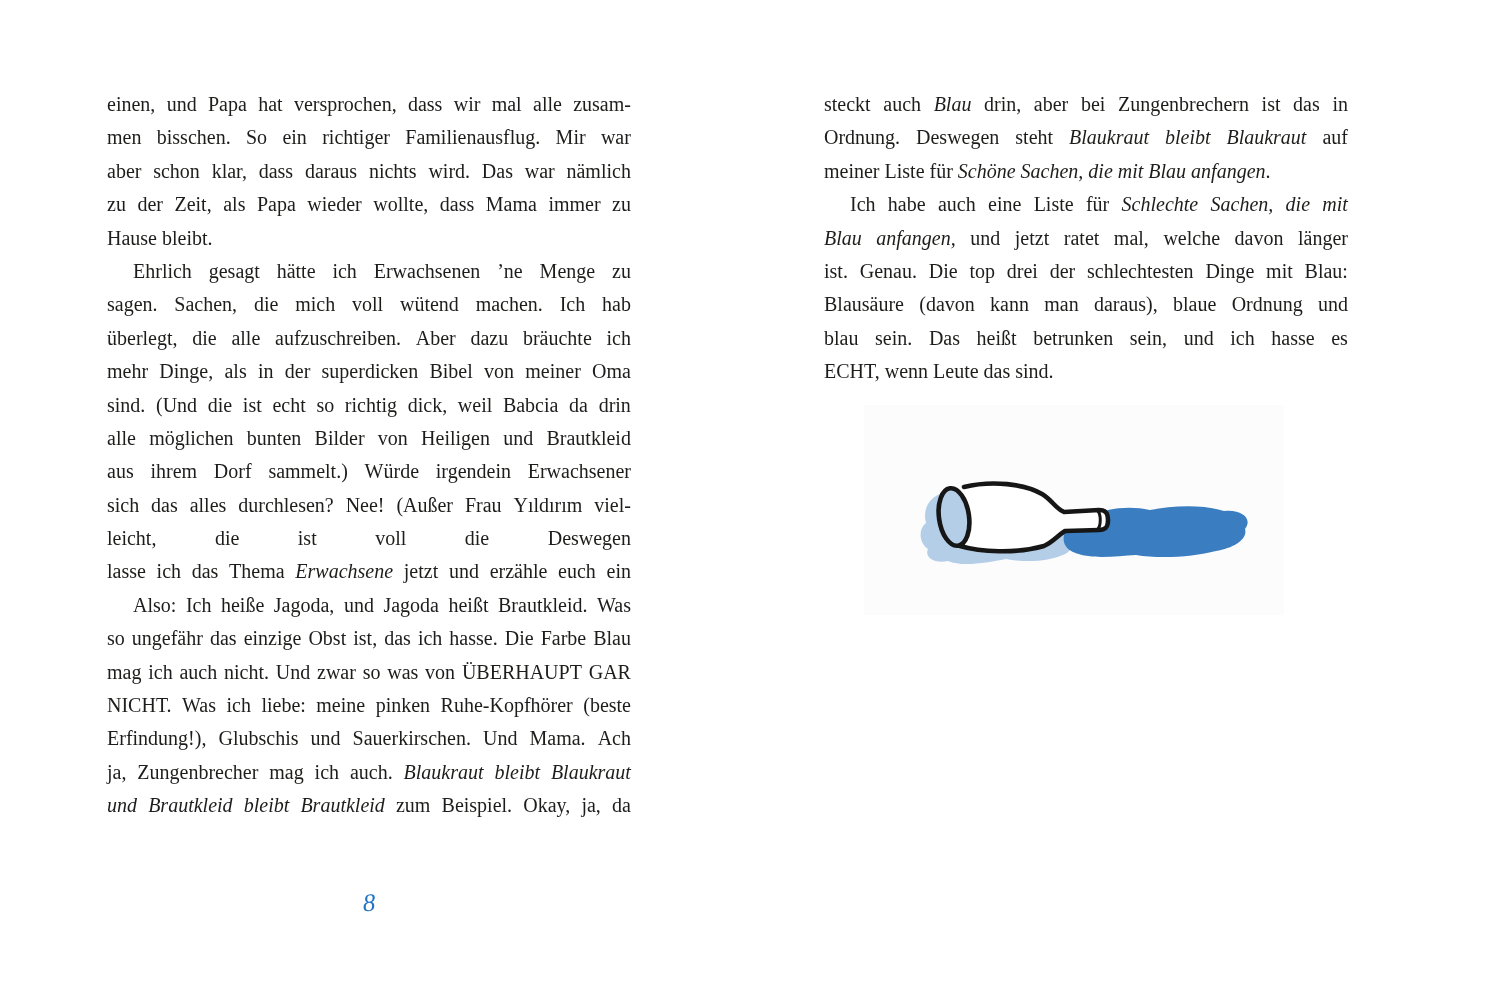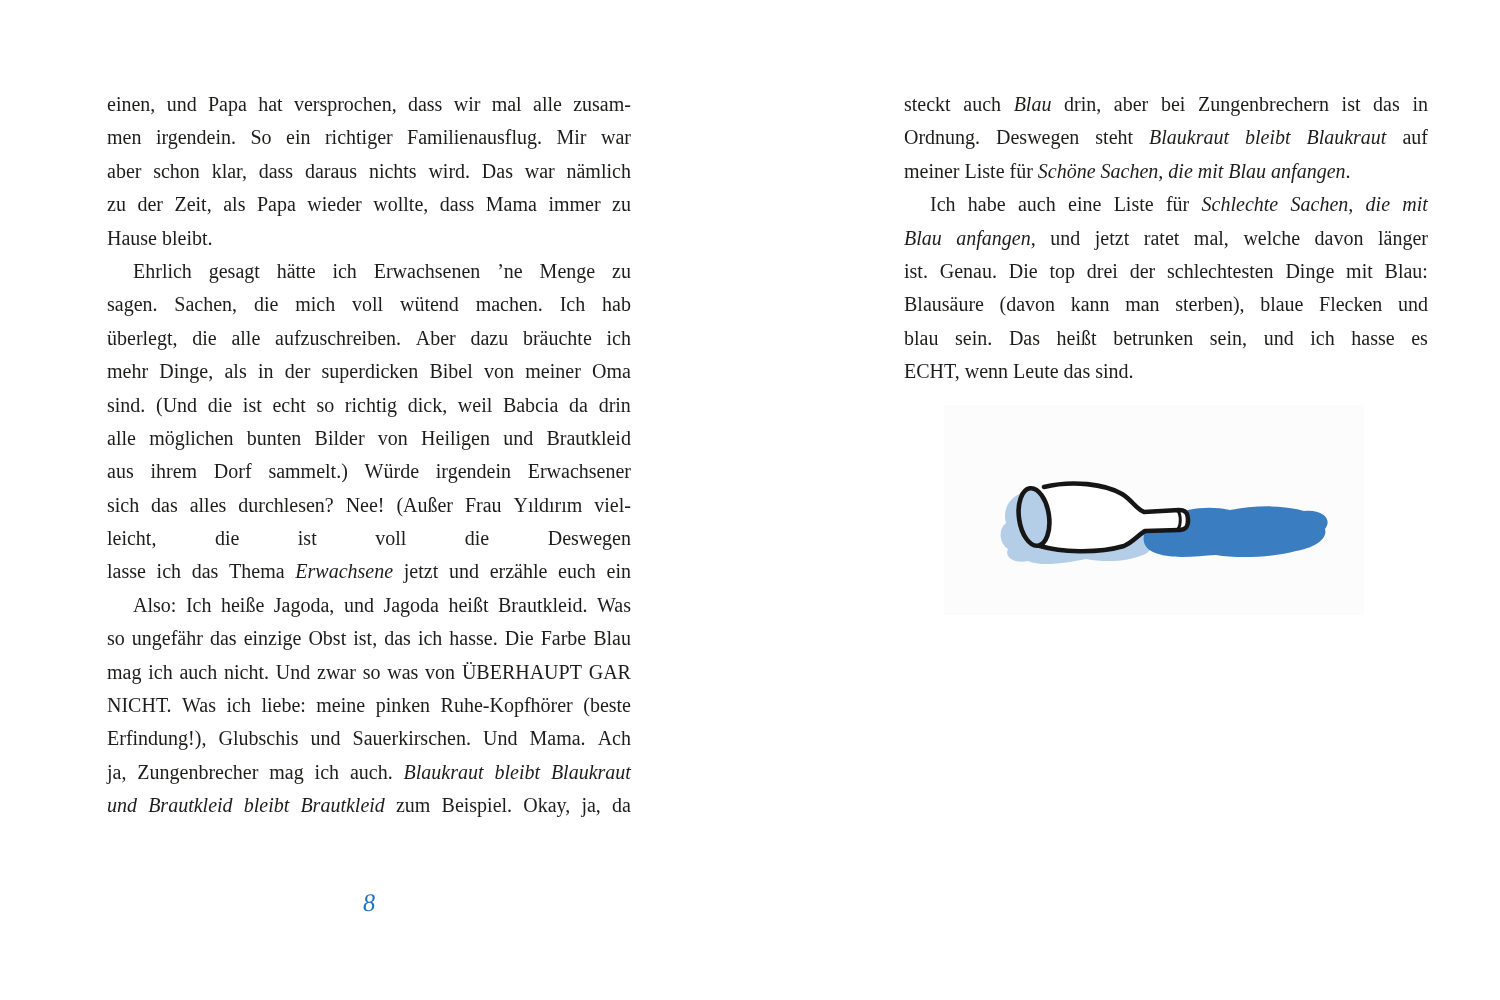--- a/index.html
+++ b/index.html
@@ -1,21 +1,21 @@
 <!DOCTYPE html>
 <html><head>
 <meta charset="utf-8">
 <title>Book spread</title>
 <style>
   html,body{margin:0;padding:0;background:#ffffff;}
   body{width:1500px;height:1000px;font-family:"Liberation Serif", serif;color:#1d1d1b;}
   .spread{position:relative;width:1500px;height:1000px;background:#ffffff;overflow:hidden;}
   .page{position:absolute;top:0;height:1000px;width:524px;}
   .page-left{left:107px;}
-  .page-right{left:904px;}
+  .page-right{left:824px;}
   .text-block{position:absolute;left:0;top:88px;width:524px;}
   .line{height:33.4px;line-height:33.4px;font-size:20px;white-space:nowrap;}
   .line.just{display:flex;justify-content:space-between;}
   .line.indent{padding-left:26px;}
   .line em{font-style:italic;}
   .page-number{position:absolute;left:0;top:889px;width:100%;text-align:center;
     font-size:25px;font-style:italic;transform:rotate(-3deg);}
   .figure-box{position:absolute;left:40px;top:405px;width:420px;height:210px;background:#fcfcfc;}
   .figure-box svg{display:block;width:420px;height:210px;}
 </style>
@@ -33,21 +33,21 @@
           <span>hat</span>
           <span>versprochen,</span>
           <span>dass</span>
           <span>wir</span>
           <span>mal</span>
           <span>alle</span>
           <span>zusam-</span>
         </div>
         <div class="line just">
           <span>men</span>
-          <span>irgendein.</span>
+          <span>bisschen.</span>
           <span>So</span>
           <span>ein</span>
           <span>richtiger</span>
           <span>Familienausflug.</span>
           <span>Mir</span>
           <span>war</span>
         </div>
         <div class="line just">
           <span>aber</span>
           <span>schon</span>
@@ -320,23 +320,23 @@
           <span>schlechtesten</span>
           <span>Dinge</span>
           <span>mit</span>
           <span>Blau:</span>
         </div>
         <div class="line just">
           <span>Blausäure</span>
           <span>(davon</span>
           <span>kann</span>
           <span>man</span>
-          <span>sterben),</span>
+          <span>daraus),</span>
           <span>blaue</span>
-          <span>Flecken</span>
+          <span>Ordnung</span>
           <span>und</span>
         </div>
         <div class="line just">
           <span>blau</span>
           <span>sein.</span>
           <span>Das</span>
           <span>heißt</span>
           <span>betrunken</span>
           <span>sein,</span>
           <span>und</span>

